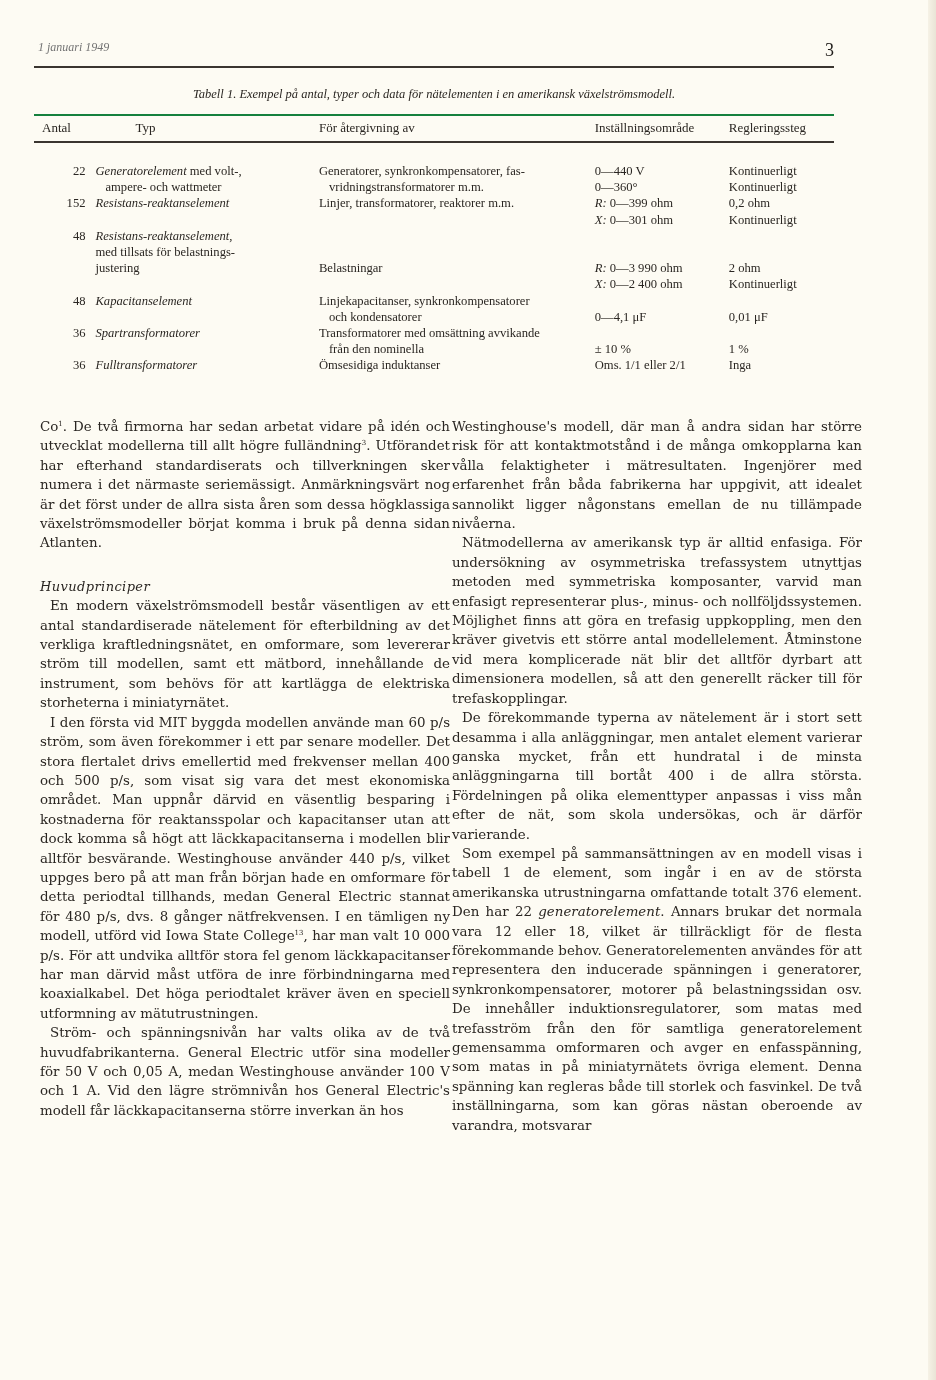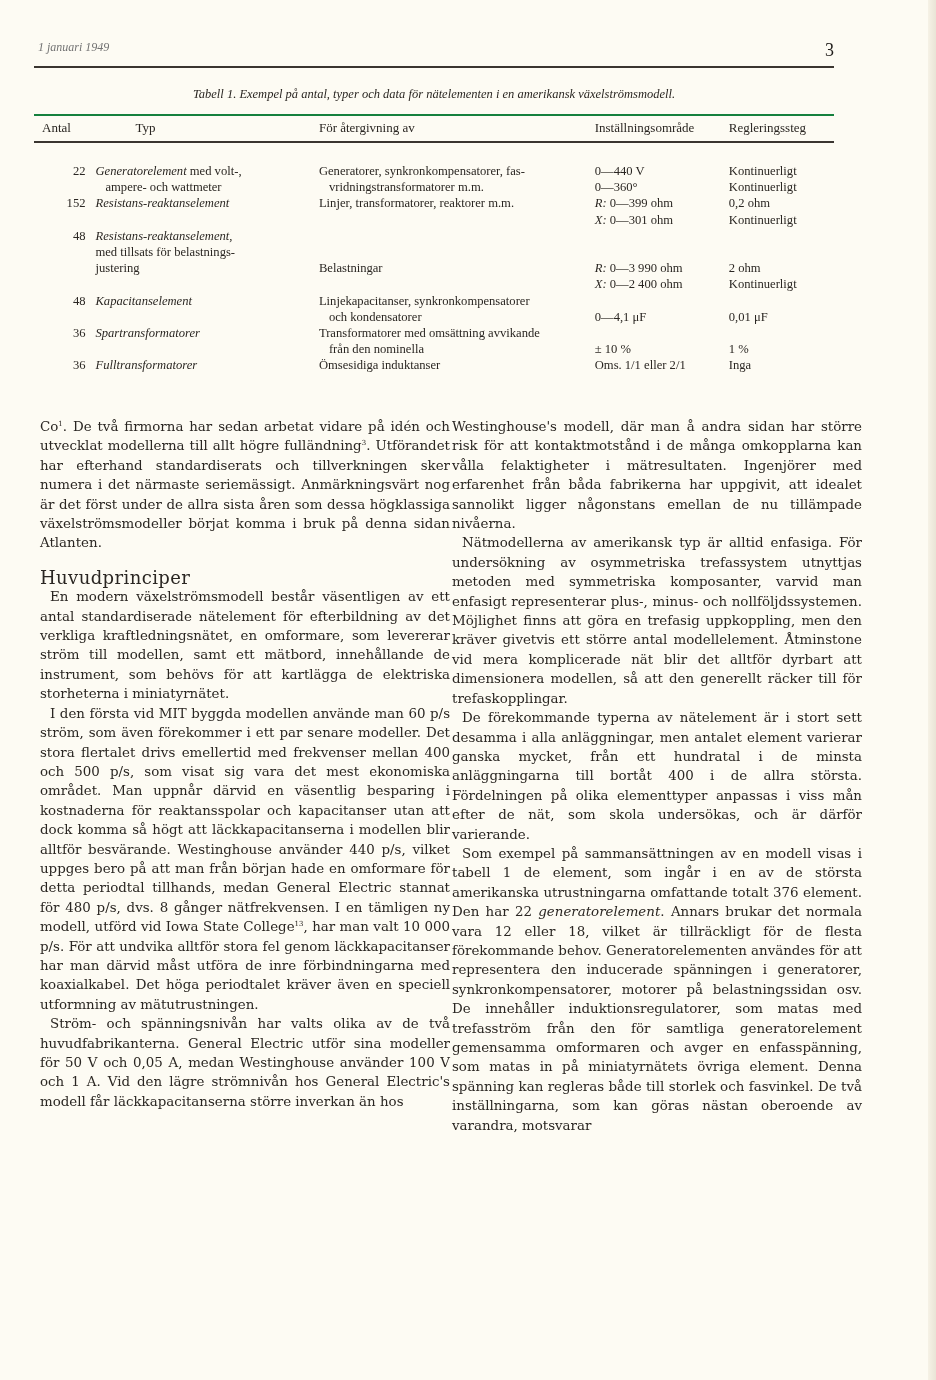--- a/index.html
+++ b/index.html
@@ -59,22 +59,22 @@
     .col {
       position: absolute; top: 417px; width: 410px;
       font-family: "DejaVu Serif", serif; font-size: 13.4px;
       line-height: 19.4px; text-align: justify; color: #2a2622;
     }
     .col.left { left: 40px; }
     .col.right { left: 452px; }
     .col p { margin: 0; text-indent: 0; }
     .col p.ind { text-indent: 10px; }
     .col h3 {
-      font-family: "DejaVu Serif", serif; font-weight: normal;
-      font-size: 18px; margin: 15px 0 0 0; line-height: 19.4px; letter-spacing: 0.4px;
+      font-family: "DejaVu Serif", serif; font-style: italic; font-weight: normal;
+      font-size: 13px; margin: 24px 0 0 0; line-height: 19.4px; letter-spacing: 0.4px;
     }
     sup { font-size: 7px; vertical-align: super; line-height: 0; }
   </style>
 </head>
 <body>
 
 <div class="page-edge"></div>
 
 <div class="header">
   <span class="date">1 januari 1949</span>

